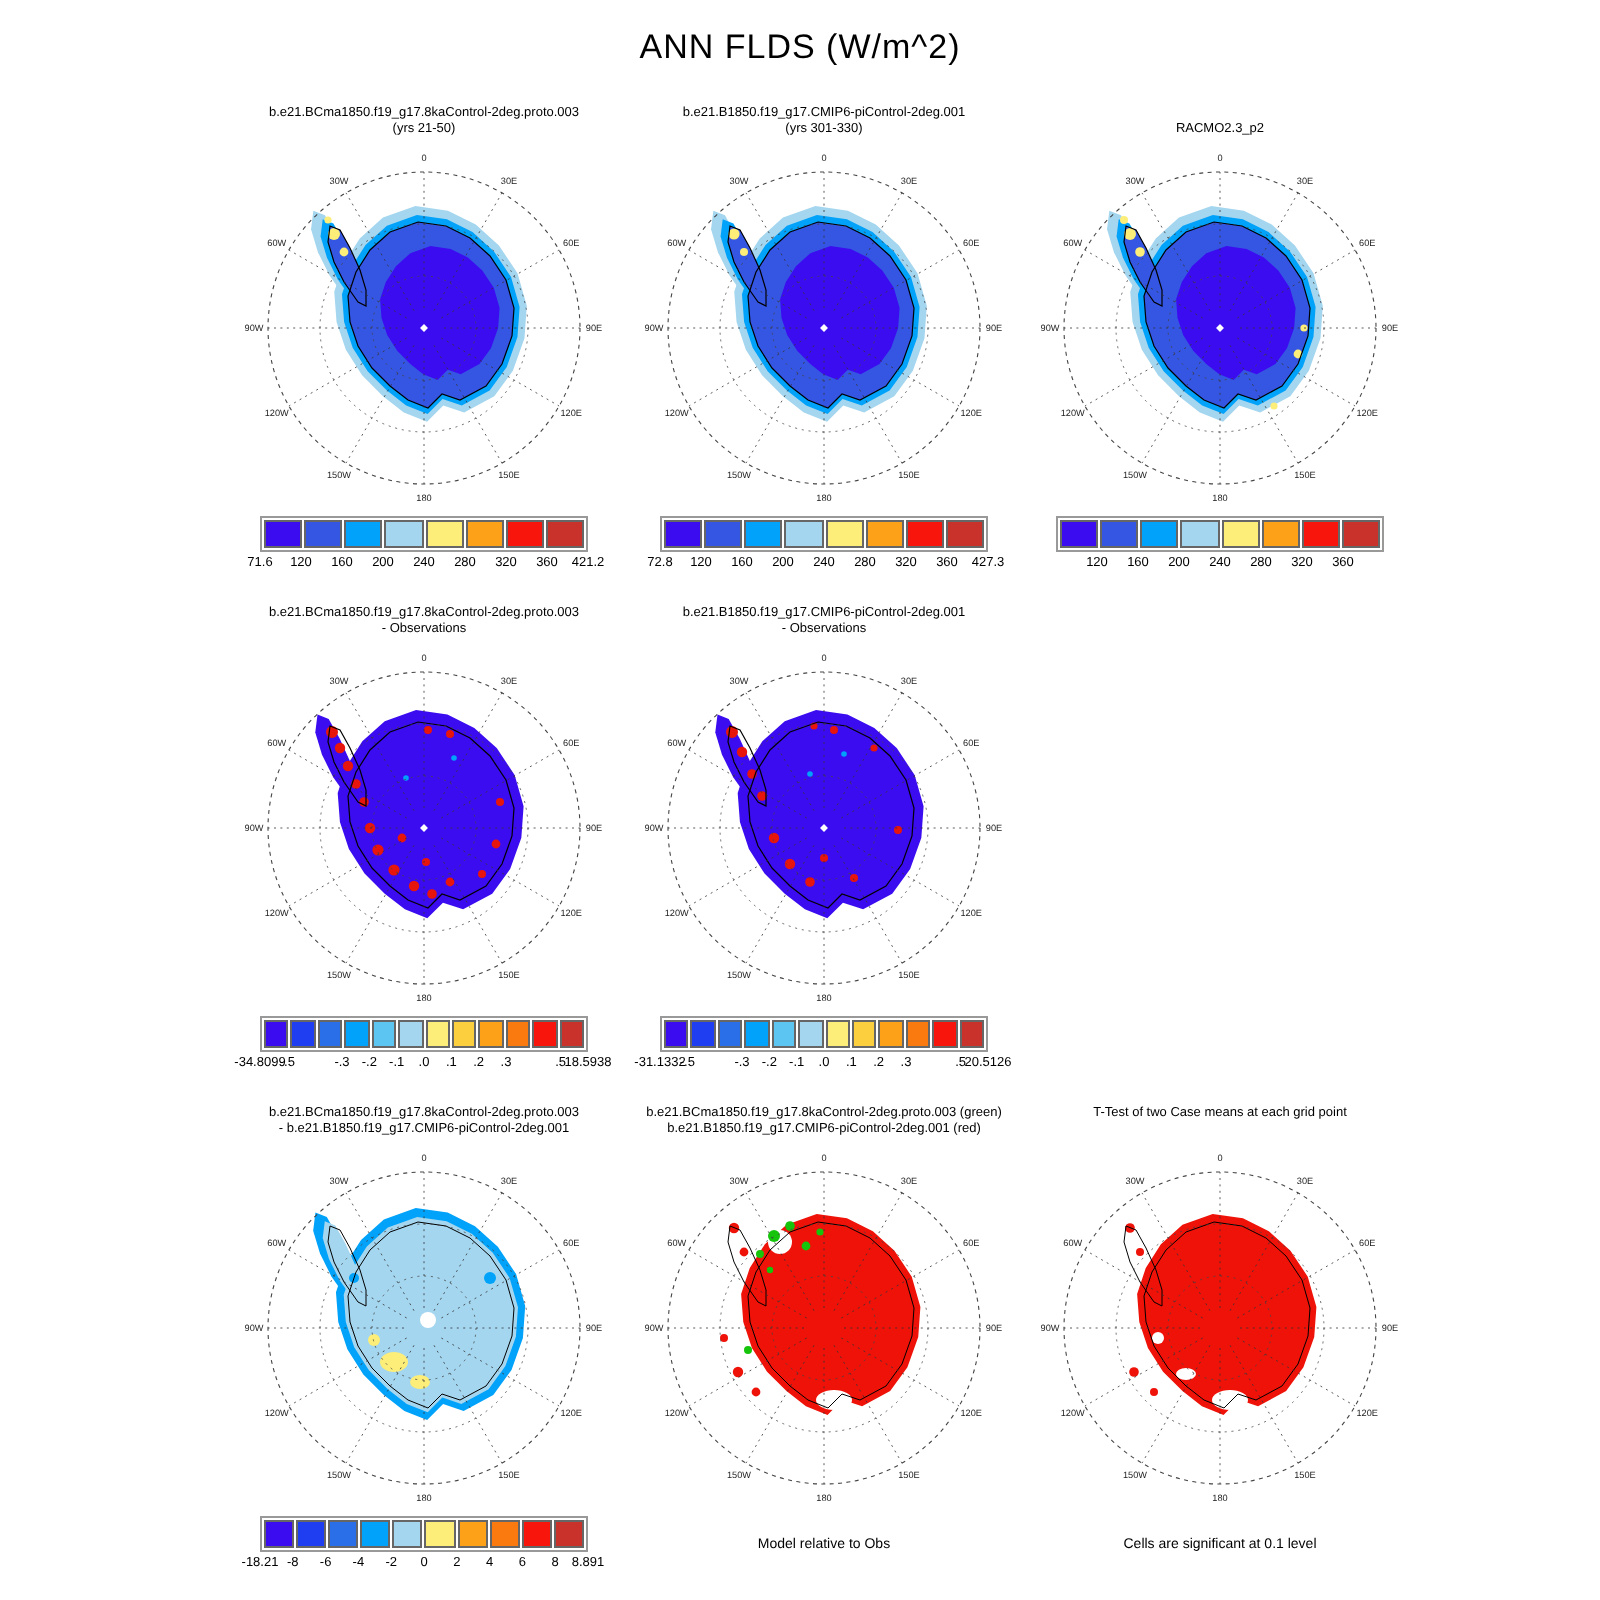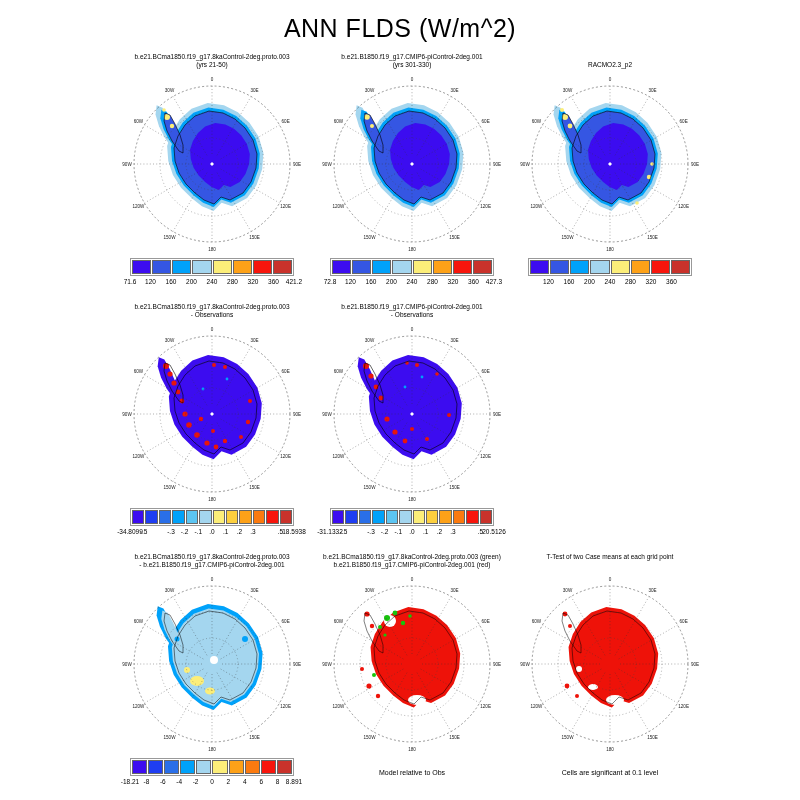--- a/index.html
+++ b/index.html
@@ -2,21 +2,21 @@
 <html><head>
 <meta charset="utf-8">
 <style>
   html,body{margin:0;padding:0;}
   body{
     width:800px;height:800px;background:#ffffff;position:relative;
     font-family:"Liberation Sans", sans-serif;color:#000;overflow:hidden;
   }
   .fig-title{
     position:absolute;top:14px;left:0;width:100%;text-align:center;
-    font-size:25px;letter-spacing:.5px;
+    font-size:17px;letter-spacing:.5px;
   }
   .panel{position:absolute;width:220px;height:235px;}
   .p-r1c1{left:102px;top:53px;} .p-r1c2{left:302px;top:53px;} .p-r1c3{left:500px;top:53px;}
   .p-r2c1{left:102px;top:303px;} .p-r2c2{left:302px;top:303px;}
   .p-r3c1{left:102px;top:553px;} .p-r3c2{left:302px;top:553px;} .p-r3c3{left:500px;top:553px;}
   .ptitle{position:absolute;top:0;left:0;width:100%;text-align:center;
     font-size:6.5px;line-height:7.5px;white-space:nowrap;}
   .ptitle div{min-height:7.5px;}
   svg.map{position:absolute;left:15px;top:16px;width:190px;height:190px;}
   .colorbar{position:absolute;left:28px;top:205px;width:164px;}

